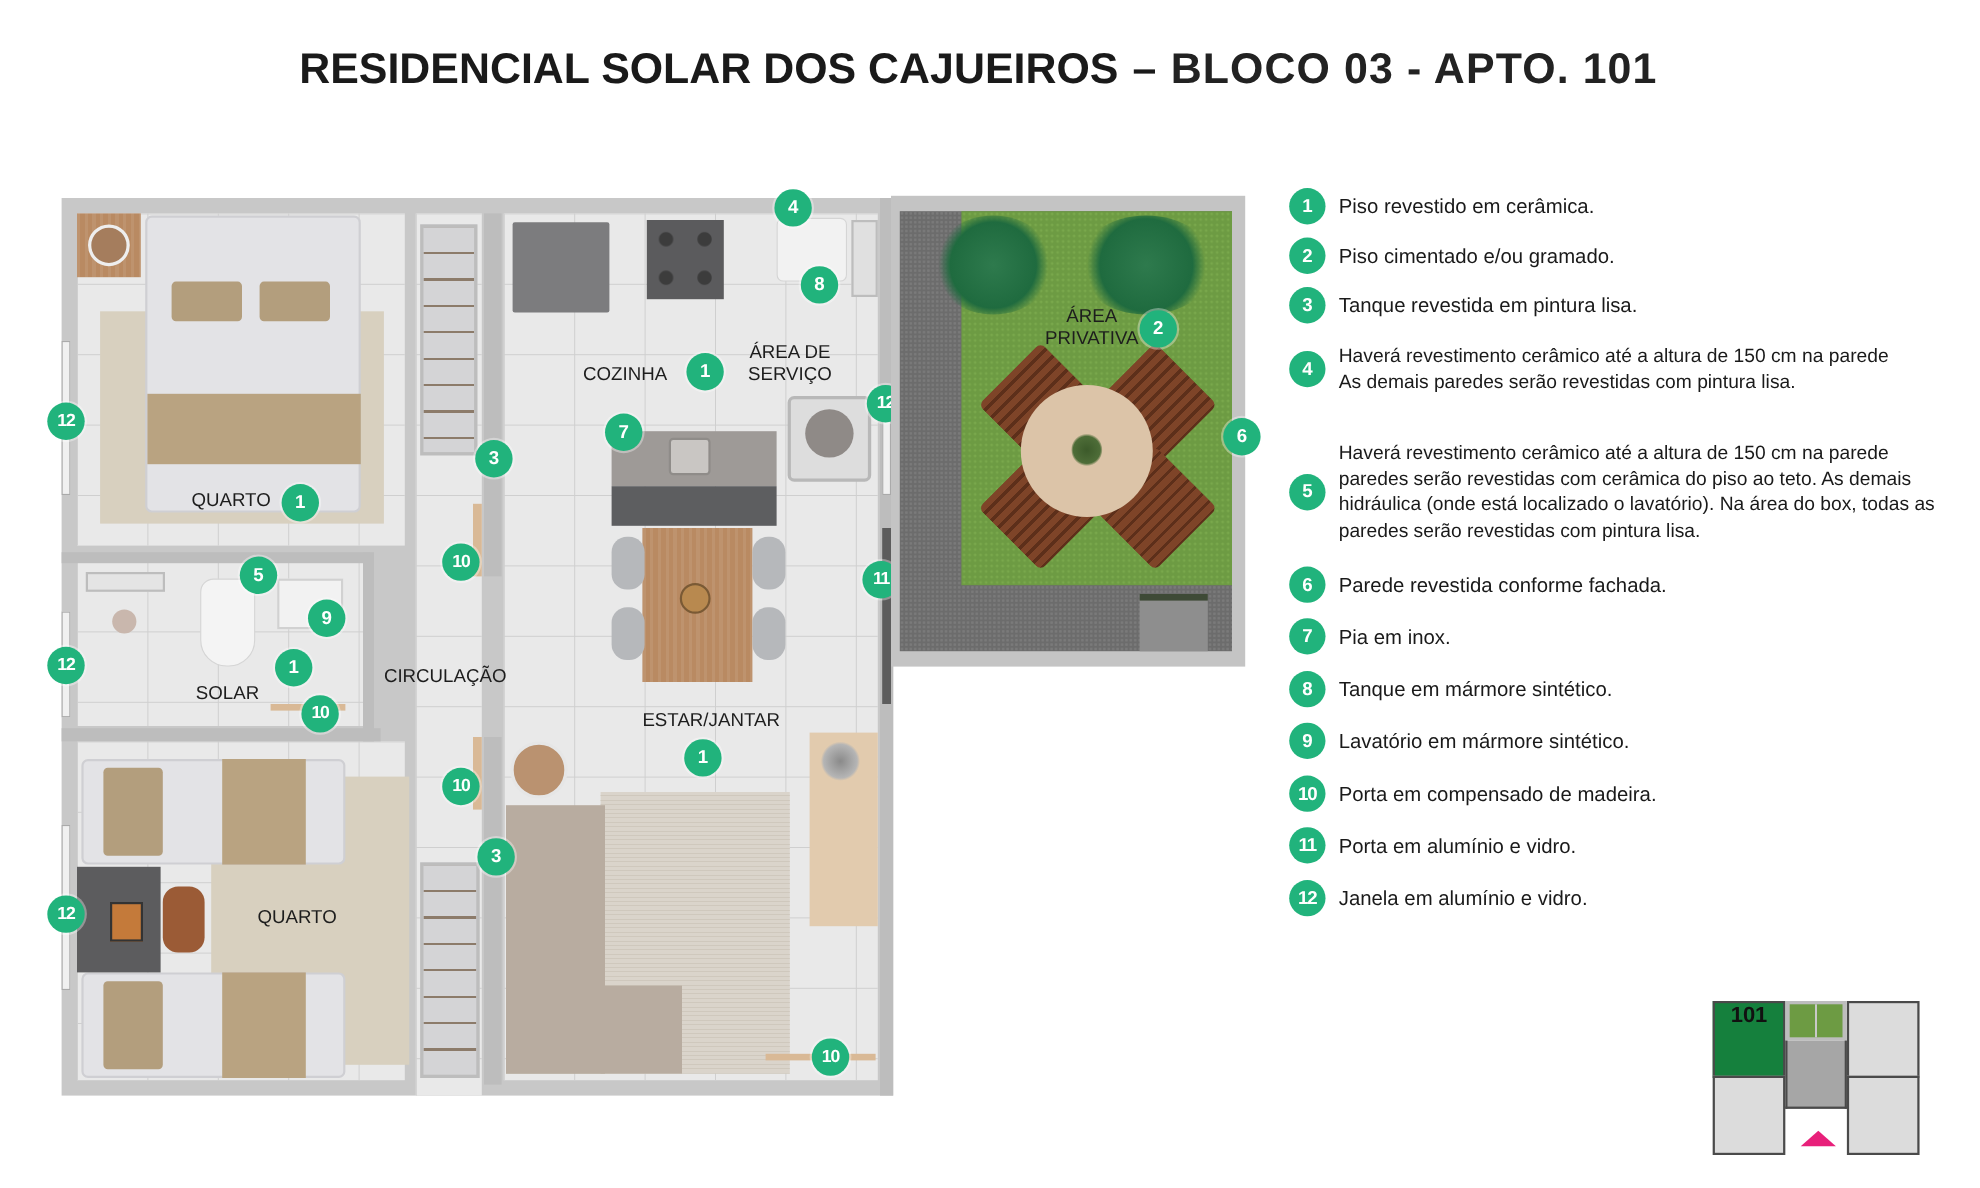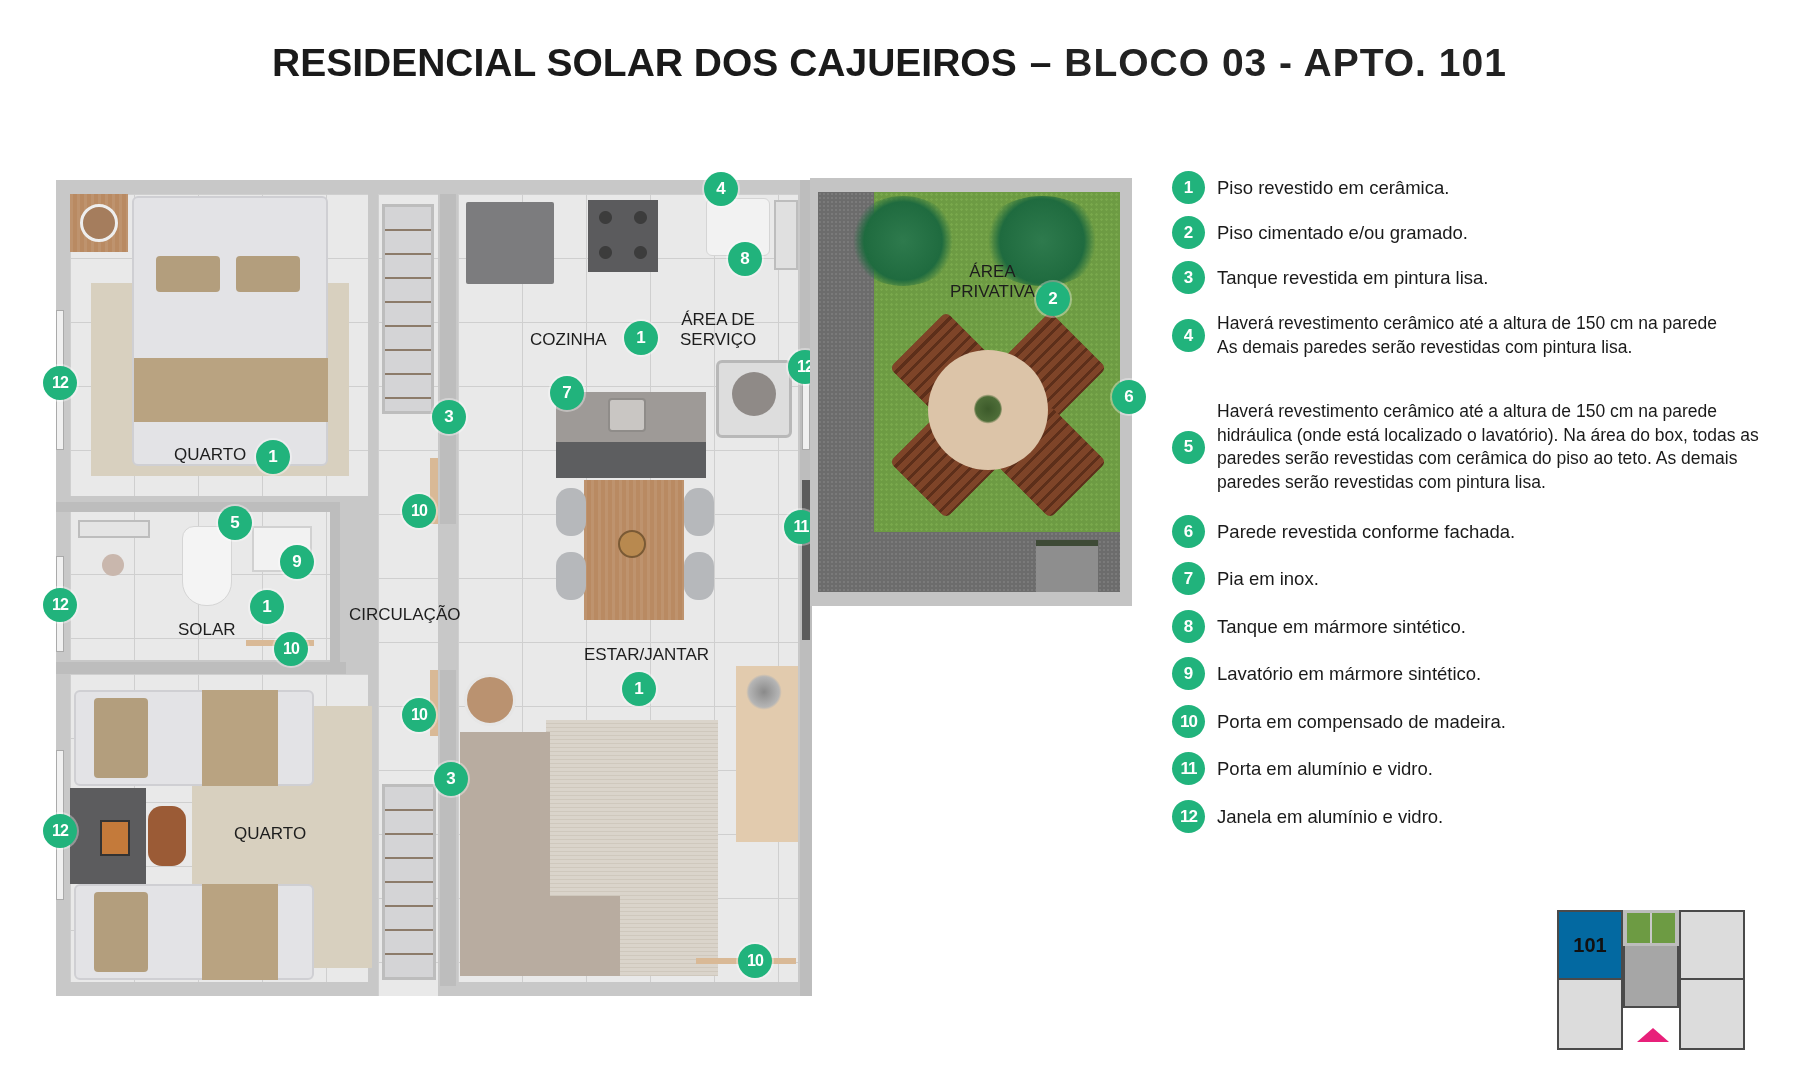--- a/index.html
+++ b/index.html
@@ -166,21 +166,21 @@
   <div class="grass" style="left:64px;top:14px;width:246px;height:340px"></div>
   <div class="plant" style="left:38px;top:18px;width:110px;height:90px"></div>
   <div class="plant" style="left:170px;top:18px;width:124px;height:90px"></div>
   <div class="gchair" style="left:96px;top:150px"></div>
   <div class="gchair" style="left:200px;top:150px"></div>
   <div class="gchair" style="left:96px;top:244px"></div>
   <div class="gchair" style="left:200px;top:244px"></div>
   <div class="abs" style="left:118px;top:172px;width:120px;height:120px;border-radius:50%;background:#dcc4a8"></div>
   <div class="abs" style="left:164px;top:216px;width:28px;height:30px;border-radius:50%;background:radial-gradient(circle,#3c5a2a 0%,#4e6d38 60%,transparent 72%)"></div>
   <div class="abs" style="left:226px;top:362px;width:62px;height:52px;background:#8e8e8e;border-top:6px solid #3e4a36"></div>
-  <div class="lbl" style="left:140px;top:84px;line-height:20px">
+  <div class="lbl" style="left:140px;top:100px;line-height:20px">
     <div>ÁREA</div>
     <div>PRIVATIVA</div>
   </div>
   <div class="badge" style="left:226px;top:104px">2</div>
   <div class="badge" style="left:302px;top:202px">6</div>
 </div>
 
 <div class="legend">
   <div class="litem" style="top:171px">
     <div class="badge">1</div>
@@ -198,22 +198,22 @@
     <div class="badge">4</div>
     <div class="ltext multi">
       <div>Haverá revestimento cerâmico até a altura de 150 cm na parede</div>
       <div>As demais paredes serão revestidas com pintura lisa.</div>
     </div>
   </div>
   <div class="litem" style="top:400px">
     <div class="badge">5</div>
     <div class="ltext multi">
       <div>Haverá revestimento cerâmico até a altura de 150 cm na parede</div>
+      <div>paredes serão revestidas com cerâmica do piso ao teto. As demais</div>
       <div>hidráulica (onde está localizado o lavatório). Na área do box, todas as</div>
-      <div>paredes serão revestidas com cerâmica do piso ao teto. As demais</div>
       <div>paredes serão revestidas com pintura lisa.</div>
     </div>
   </div>
   <div class="litem" style="top:515px">
     <div class="badge">6</div>
     <div class="ltext">Parede revestida conforme fachada.</div>
   </div>
   <div class="litem" style="top:562px">
     <div class="badge">7</div>
     <div class="ltext">Pia em inox.</div>
@@ -234,21 +234,21 @@
     <div class="badge sm">11</div>
     <div class="ltext">Porta em alumínio e vidro.</div>
   </div>
   <div class="litem" style="top:800px">
     <div class="badge sm">12</div>
     <div class="ltext">Janela em alumínio e vidro.</div>
   </div>
 </div>
 
 <div class="key">
-  <div class="kcell" style="left:0;top:0;width:66px;height:70px;background:#0369a1;display:flex;align-items:center;justify-content:center">
+  <div class="kcell" style="left:0;top:0;width:66px;height:70px;background:#15803d;display:flex;justify-content:center">
     <span style="font-family:'Liberation Sans',sans-serif;font-weight:bold;font-size:20px;color:#111">101</span>
   </div>
   <div class="kcell" style="left:0;top:68px;width:66px;height:72px"></div>
   <div class="kcell" style="left:122px;top:0;width:66px;height:70px"></div>
   <div class="kcell" style="left:122px;top:68px;width:66px;height:72px"></div>
   <div style="position:absolute;left:66px;top:0;width:56px;height:36px;background:#bdbdbd;padding:3px 4px">
     <div style="width:100%;height:100%;background:#6d9b43;background-image:linear-gradient(90deg,transparent 48%,#c9c9c9 48%,#c9c9c9 52%,transparent 52%)"></div>
   </div>
   <div style="position:absolute;left:66px;top:36px;width:56px;height:62px;background:#a6a6a6;border:2px solid #4a4a4a;border-top:none"></div>
   <div style="position:absolute;left:80px;top:118px;width:0;height:0;border-left:16px solid transparent;border-right:16px solid transparent;border-bottom:14px solid #e8207a"></div>

